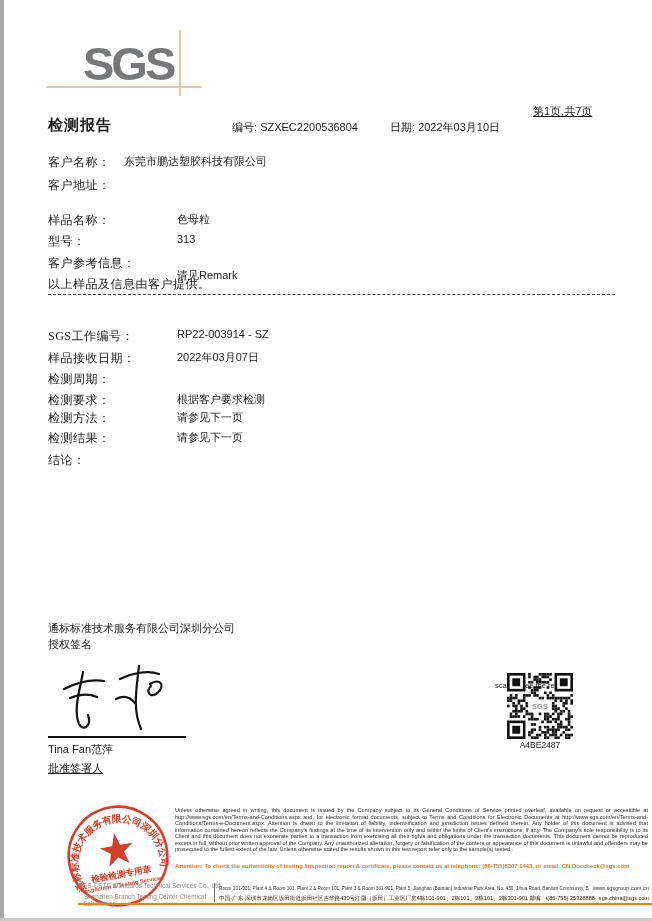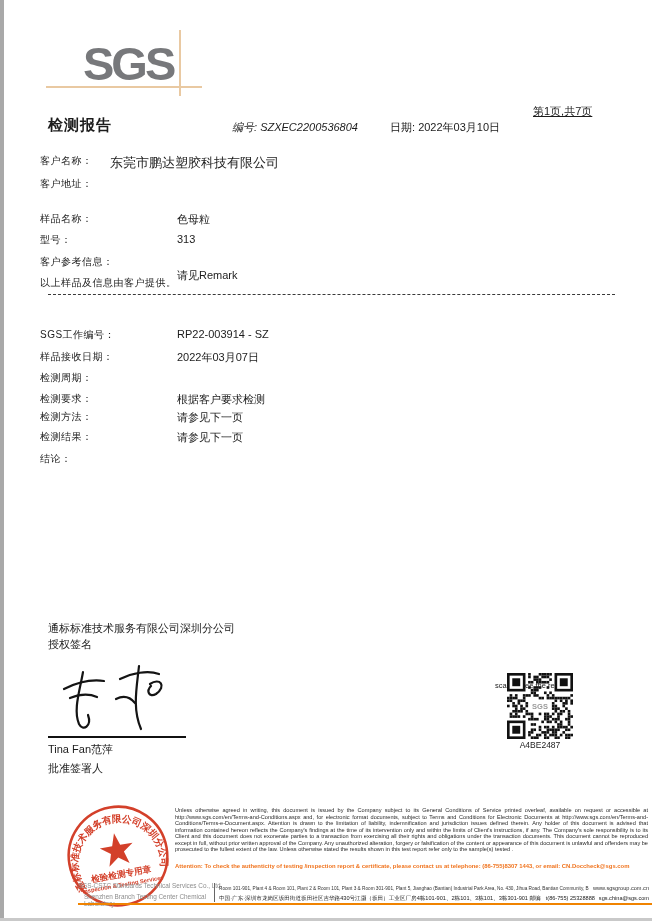--- a/index.html
+++ b/index.html
@@ -9,36 +9,36 @@
   
   #edge-left{left:0;top:0;width:4px;height:921px;background:#a9a9a9;}
   #edge-bottom{left:0;top:918px;width:652px;height:3px;background:#c9c9c9;}
   
   #logo-text{left:83px;top:36px;font-size:47px;font-weight:bold;color:#77787b;letter-spacing:-3px;}
   #logo-hline{left:46px;top:86px;width:156px;height:2px;background:#e9c9a2;}
   #logo-vline{left:179px;top:30px;width:2px;height:66px;background:#e9c9a2;}
   
   .t11{font-size:11px;}
   #report-title{left:48px;top:116px;font-size:15px;font-weight:bold;letter-spacing:1px;}
-  #report-no{left:232px;top:120px;font-style:italic;}
+  #report-no{left:232px;top:120px;}
   #report-date{left:390px;top:120px;}
   #page-info{left:533px;top:104px;text-decoration:underline;}
   
-  .lbl{left:40px;font-size:10px;letter-spacing:0.5px;}
-  .val-a{left:110px;font-size:13px;}
+  .lbl{left:48px;font-size:12px;letter-spacing:0.5px;font-family:Liberation Serif, serif;}
+  .val-a{left:124px;font-size:11px;}
   .val-b{left:177px;font-size:11px;}
   #dashed-sep{left:48px;top:294px;width:567px;height:0;border-top:1.5px dashed #3a3a3a;}
   #conclusion-text{left:177px;top:450px;width:460px;font-size:11px;line-height:17.4px;}
   
   #sig-company{left:48px;top:621px;font-size:11px;}
   #sig-auth{left:48px;top:637px;font-size:11px;}
   #sig-svg{left:58px;top:662px;}
   #sig-line{left:48px;top:736px;width:138px;height:2px;background:#111;}
   #sig-name{left:48px;top:742px;font-size:11px;}
-  #sig-title{left:48px;top:761px;font-size:11px;}
+  #sig-title{left:48px;top:761px;font-size:11px;text-decoration:underline;}
   
   #qr-caption{left:495px;top:663px;width:90px;font-size:7.5px;text-align:left;color:#222;margin-top:18px;}
   #qr-svg-wrap{left:507px;top:673px;width:66px;height:66px;}
   #qr-text{left:495px;top:740px;width:90px;font-size:8.5px;text-align:center;color:#222;}
   
   #stamp-svg{left:60px;top:798px;opacity:0.92;}
   #footer-co-en{left:78px;top:882px;width:150px;font-size:6.4px;color:#8d8d8d;line-height:1.1;}
   #footer-lab-en{left:84px;top:893px;width:140px;font-size:6.4px;color:#8d8d8d;}
   #disclaimer{left:175px;top:807px;width:473px;font-size:5.6px;line-height:6.55px;
               text-align:justify;color:#2b2b2b;}

